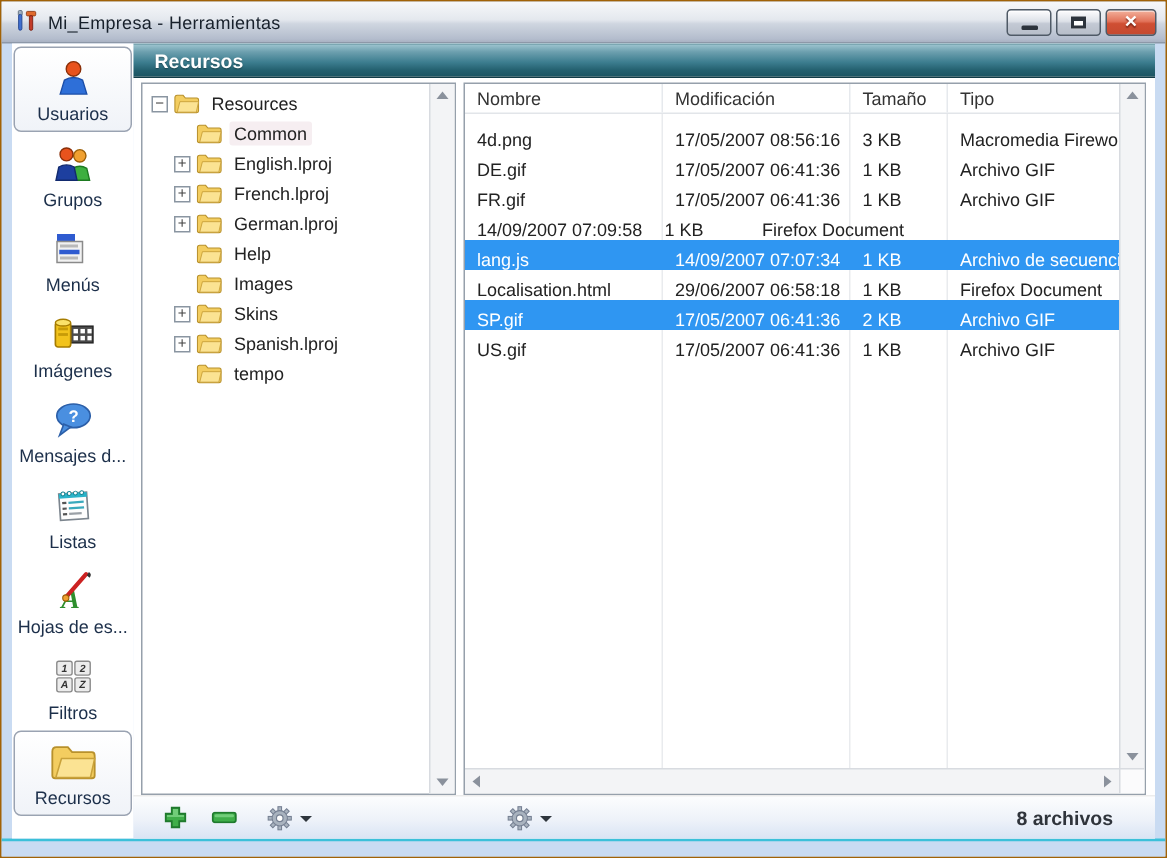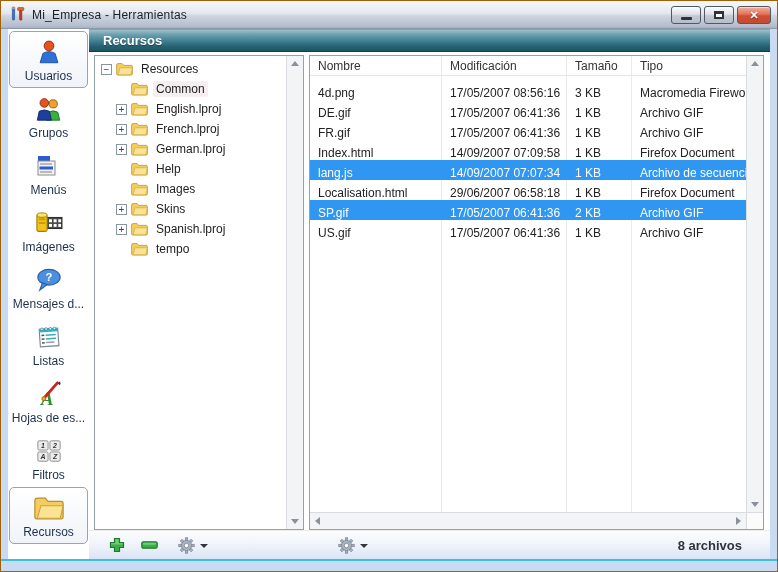--- a/index.html
+++ b/index.html
@@ -430,21 +430,20 @@
     <span class="cell c2">1 KB</span>
     <span class="cell c3">Archivo GIF</span>
   </div>
               <div class="trow">
     <span class="cell c0">FR.gif</span>
     <span class="cell c1">17/05/2007 06:41:36</span>
     <span class="cell c2">1 KB</span>
     <span class="cell c3">Archivo GIF</span>
   </div>
               <div class="trow">
-    <span class="cell c0">Index.html</span>
     <span class="cell c1">14/09/2007 07:09:58</span>
     <span class="cell c2">1 KB</span>
     <span class="cell c3">Firefox Document</span>
   </div>
               <div class="trow selected">
     <span class="cell c0">lang.js</span>
     <span class="cell c1">14/09/2007 07:07:34</span>
     <span class="cell c2">1 KB</span>
     <span class="cell c3">Archivo de secuencias</span>
   </div>

